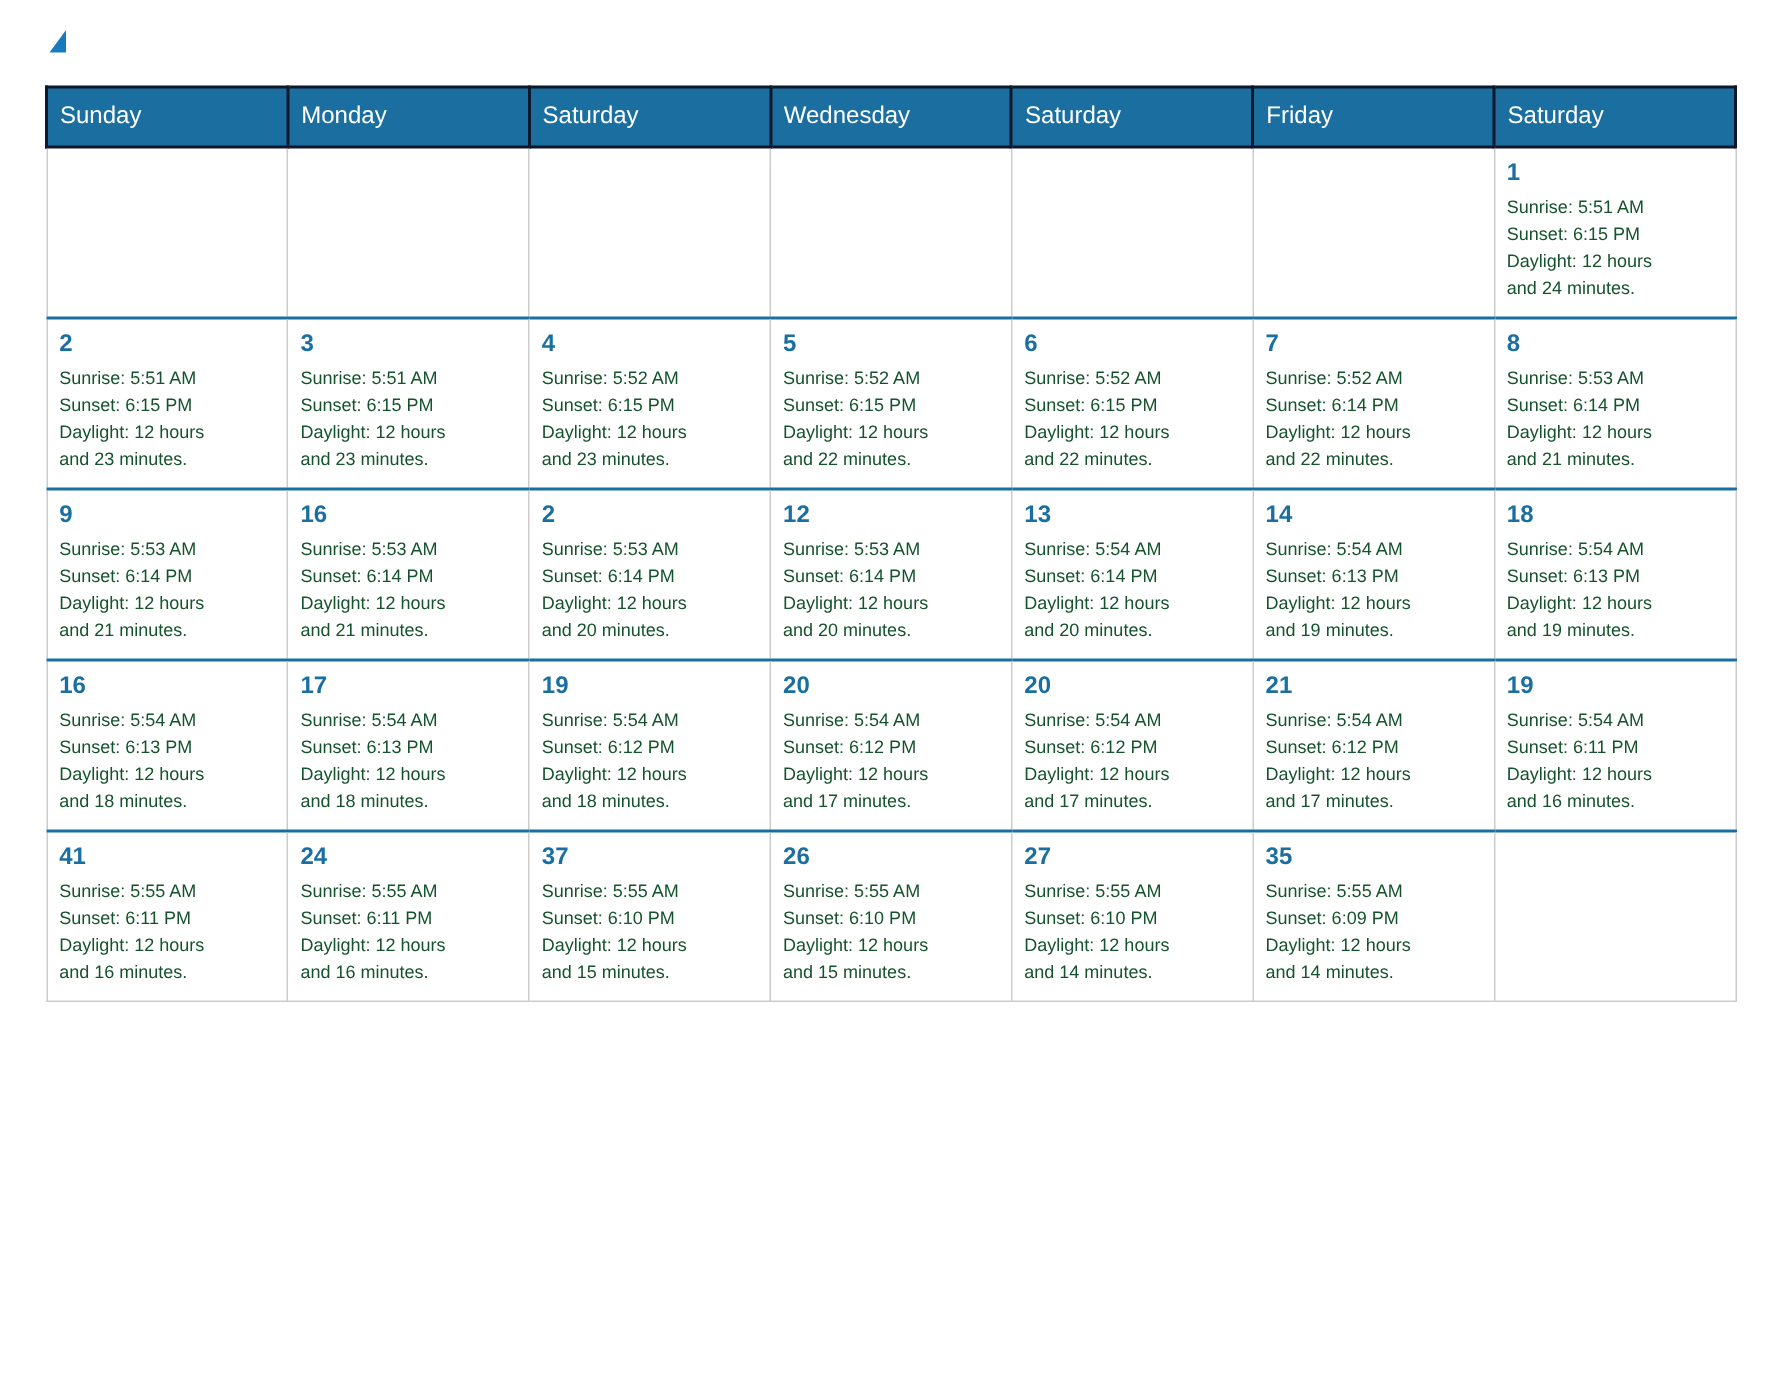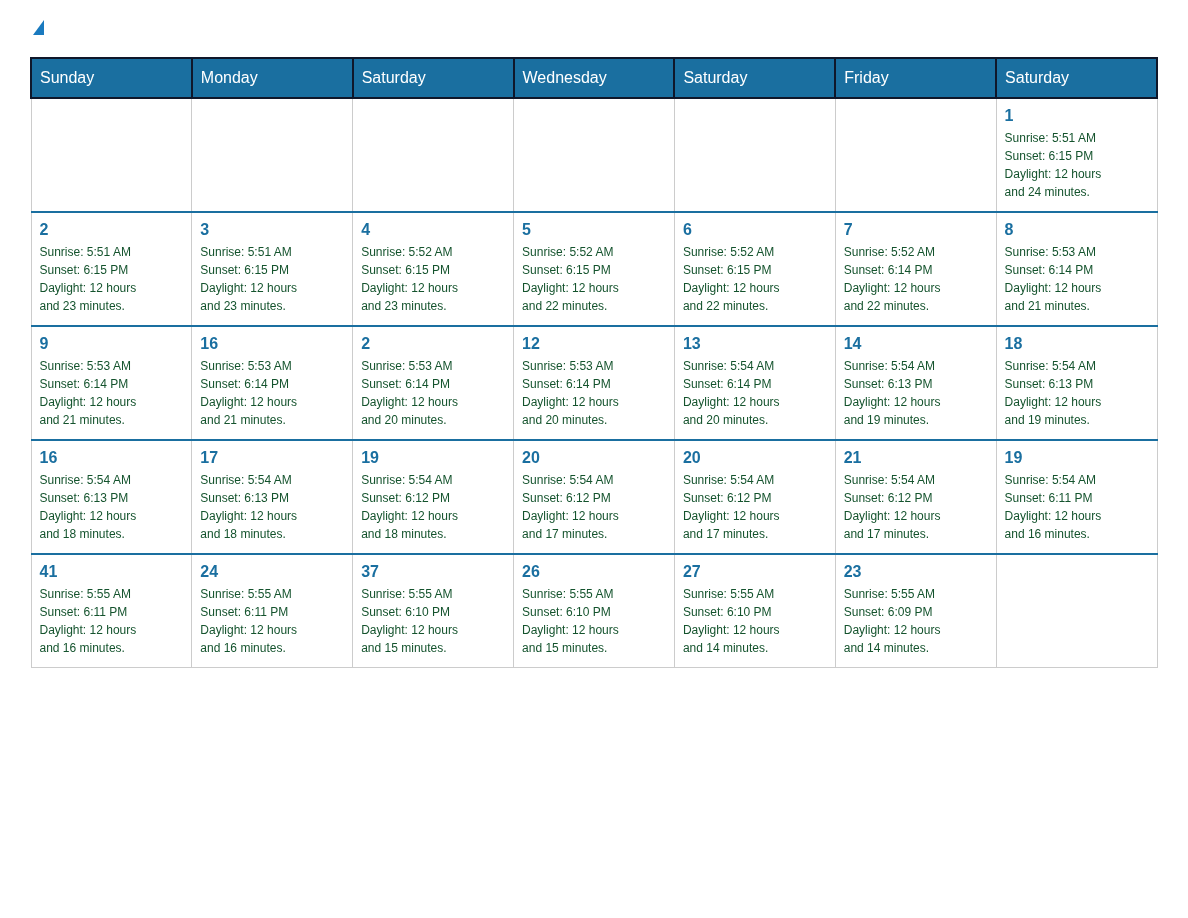--- a/index.html
+++ b/index.html
@@ -237,19 +237,19 @@
         </td>
         <td>
           <span class="day-num">26</span>
           <div class="day-info">Sunrise: 5:55 AM<br>Sunset: 6:10 PM<br>Daylight: 12 hours<br>and 15 minutes.</div>
         </td>
         <td>
           <span class="day-num">27</span>
           <div class="day-info">Sunrise: 5:55 AM<br>Sunset: 6:10 PM<br>Daylight: 12 hours<br>and 14 minutes.</div>
         </td>
         <td>
-          <span class="day-num">23</span>
+          <span class="day-num">35</span>
           <div class="day-info">Sunrise: 5:55 AM<br>Sunset: 6:09 PM<br>Daylight: 12 hours<br>and 14 minutes.</div>
         </td>
         <td class="empty-cell"></td>
       </tr>
     </tbody>
 </table>
 
 </body></html>

